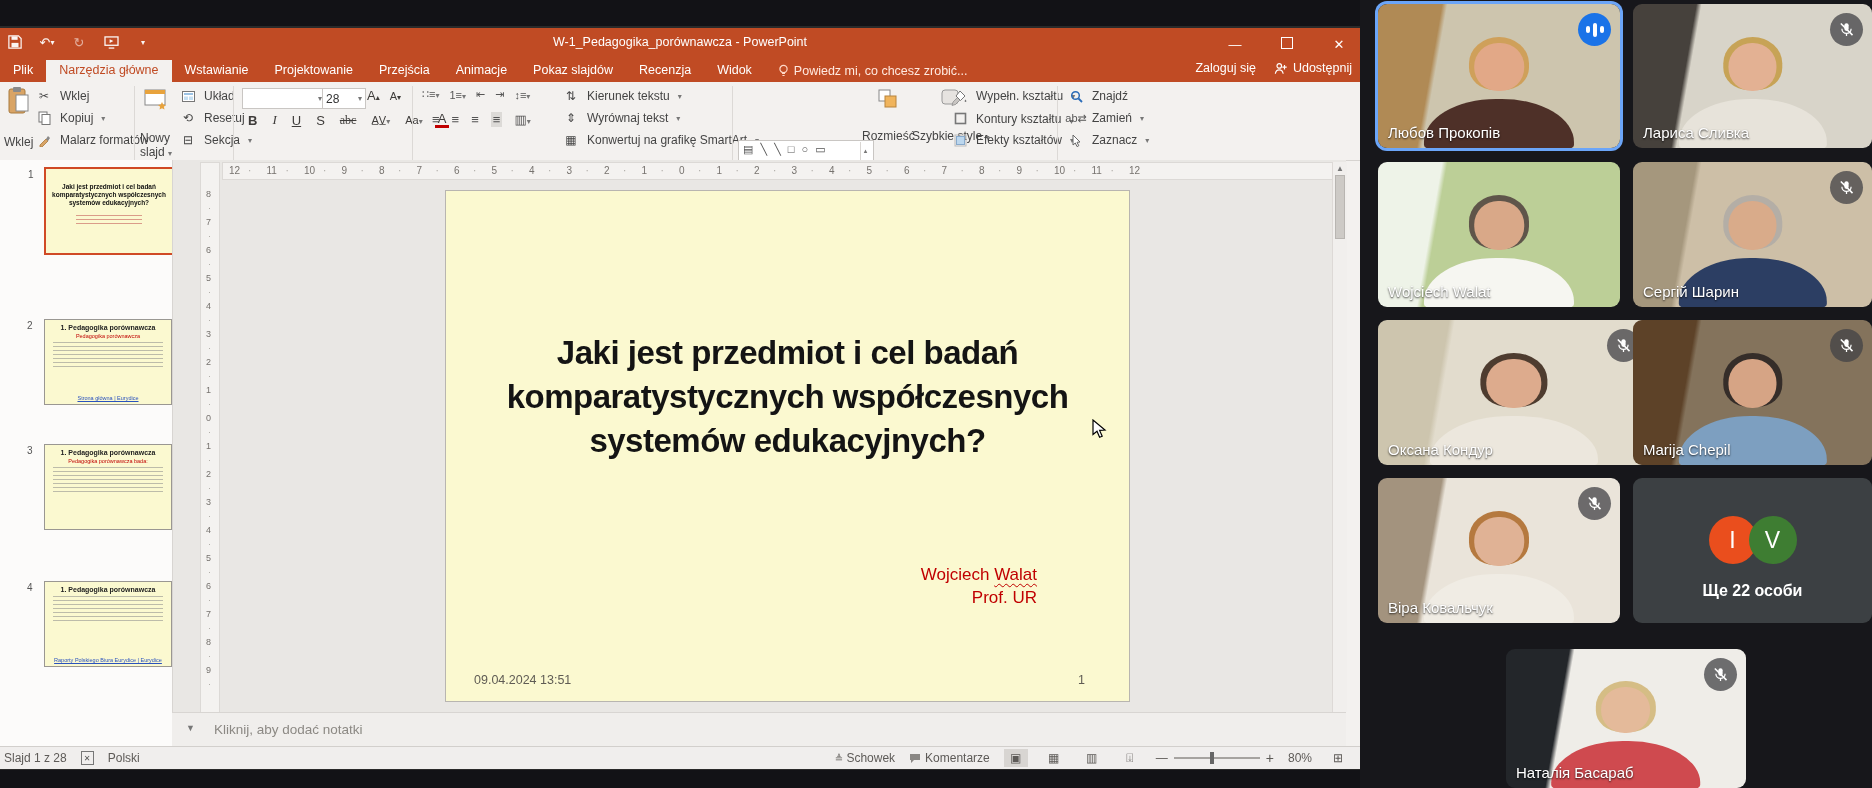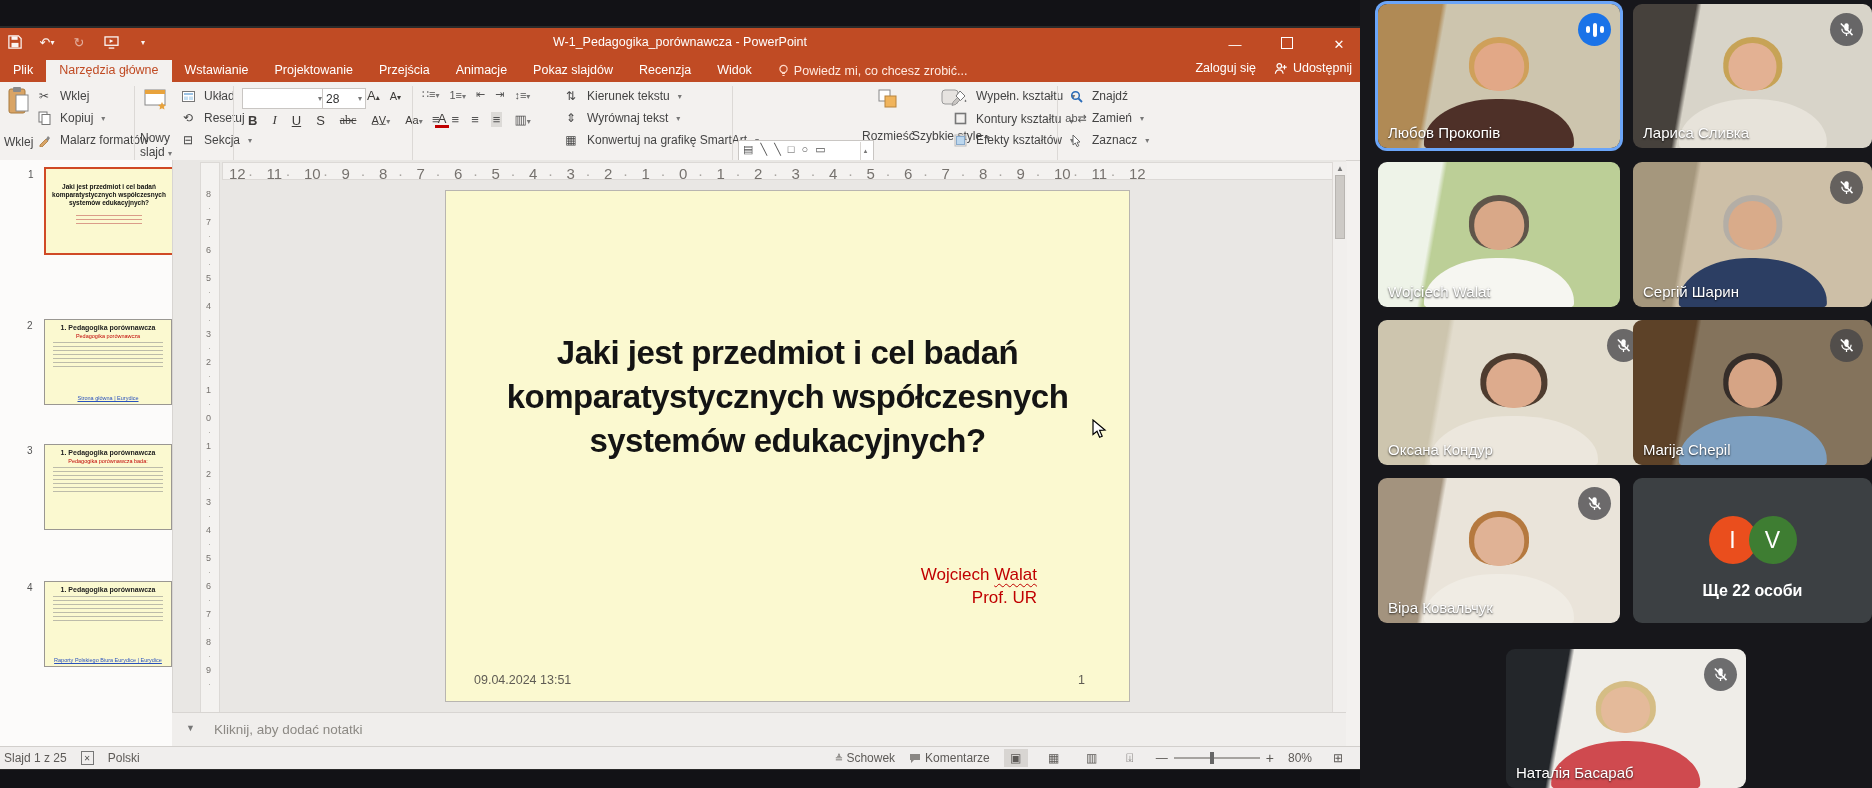--- a/index.html
+++ b/index.html
@@ -47,21 +47,21 @@
   .thumb .num{position:absolute;left:-18px;top:0;font-size:10px;color:#555;}
   .thumb .t-head{font-size:7px;font-weight:bold;color:#222;text-align:center;margin-top:4px;}
   .thumb .t-title{font-size:6.5px;font-weight:bold;color:#111;text-align:center;margin-top:14px;line-height:8px;}
   .thumb .t-red{font-size:5.5px;color:#c00000;text-align:center;margin-top:2px;}
   .thumb .skel{margin:3px 8px 0 8px;height:26px;opacity:.55;
       background:repeating-linear-gradient(to bottom,#8a8a8a 0 1px,transparent 1px 4px);}
   .thumb .skel.red{background:repeating-linear-gradient(to bottom,#c05050 0 1px,transparent 1px 4px);}
   .thumb .t-link{position:absolute;bottom:3px;left:0;right:0;text-align:center;font-size:5.5px;color:#2a52be;text-decoration:underline;}
 
   #vruler{left:200px;top:2px;width:18px;height:550px;background:#f4f2f0;border:1px solid #dcd9d6;font-size:9px;color:#76726e;}
-  #hruler{left:222px;top:2px;width:1116px;height:16px;background:#f4f2f0;border:1px solid #dcd9d6;font-size:15px;color:#76726e;}
+  #hruler{left:222px;top:2px;width:1116px;height:16px;background:#f4f2f0;border:1px solid #dcd9d6;font-size:10px;color:#76726e;}
   .rul-n{position:absolute;}
   #slide{left:445px;top:30px;width:683px;height:510px;background:#fbf9d0;border:1px solid #b8b5b0;}
   #slide-title{position:absolute;left:0;right:0;top:140px;text-align:center;font-weight:bold;font-size:33px;line-height:44px;color:#141414;letter-spacing:-.5px;}
   #slide-author{position:absolute;right:92px;top:372px;text-align:right;font-size:17px;line-height:23px;color:#c00000;}
   .wavy{text-decoration:underline wavy #c00000;text-underline-offset:3px;text-decoration-thickness:1px;text-align:right;}
   #slide-date{position:absolute;left:28px;bottom:14px;font-size:12.5px;color:#5f5c54;}
   #slide-num{position:absolute;right:44px;bottom:14px;font-size:12.5px;color:#5f5c54;}
 
   #vscroll{left:1332px;top:2px;width:14px;height:550px;background:#f1efed;border-left:1px solid #ddd9d6;
            display:flex;flex-direction:column;align-items:center;font-size:8px;color:#777;}
@@ -518,21 +518,21 @@
     </div>
 
     <div id="thumb-bottom-strip" class="abs"></div>
     <div id="notes" class="abs">
       <span id="notes-collapse">▼</span>
       <span id="notes-text">Kliknij, aby dodać notatki</span>
     </div>
 
     <div id="statusbar" class="abs">
       <div class="sb-left">
-        <span>Slajd 1 z 25</span>
+        <span>Slajd 1 z 28</span>
         <span class="spellbox">✕</span>
         <span>Polski</span>
       </div>
       <div class="sb-right">
         <span><span style="font-size:10px;">≜</span> <span>Schowek</span></span>
         <span style="display:inline-flex;align-items:center;gap:4px;">
           <svg width="12" height="11" viewBox="0 0 12 11">
               <path d="M1 1h10v6H5L2 10V7H1z" fill="#8a8784"></path>
             </svg>
           <span>Komentarze</span>

